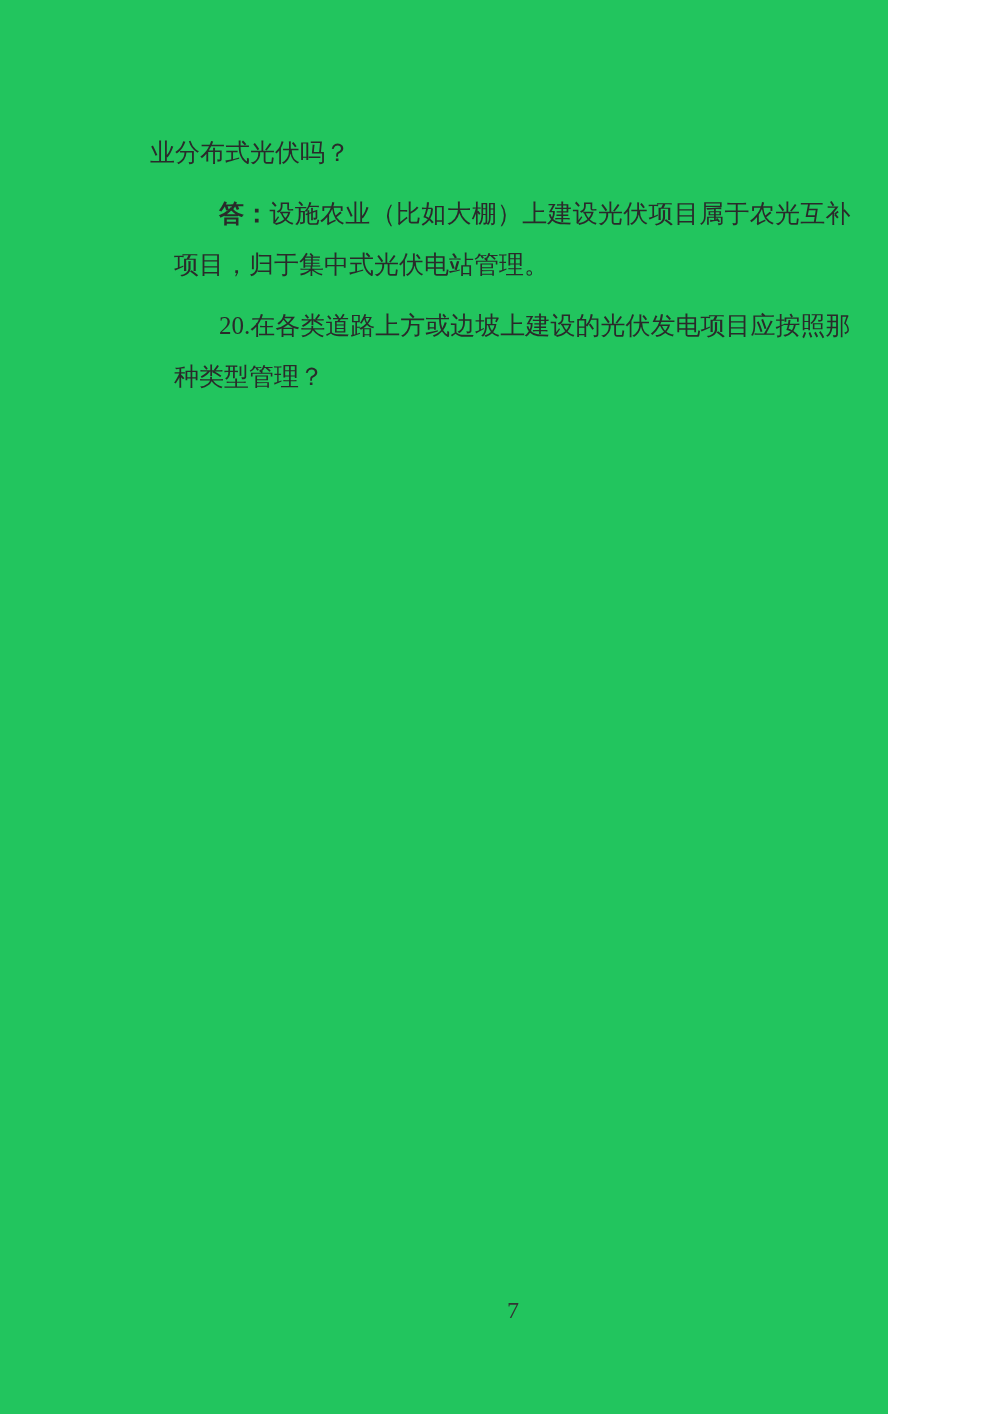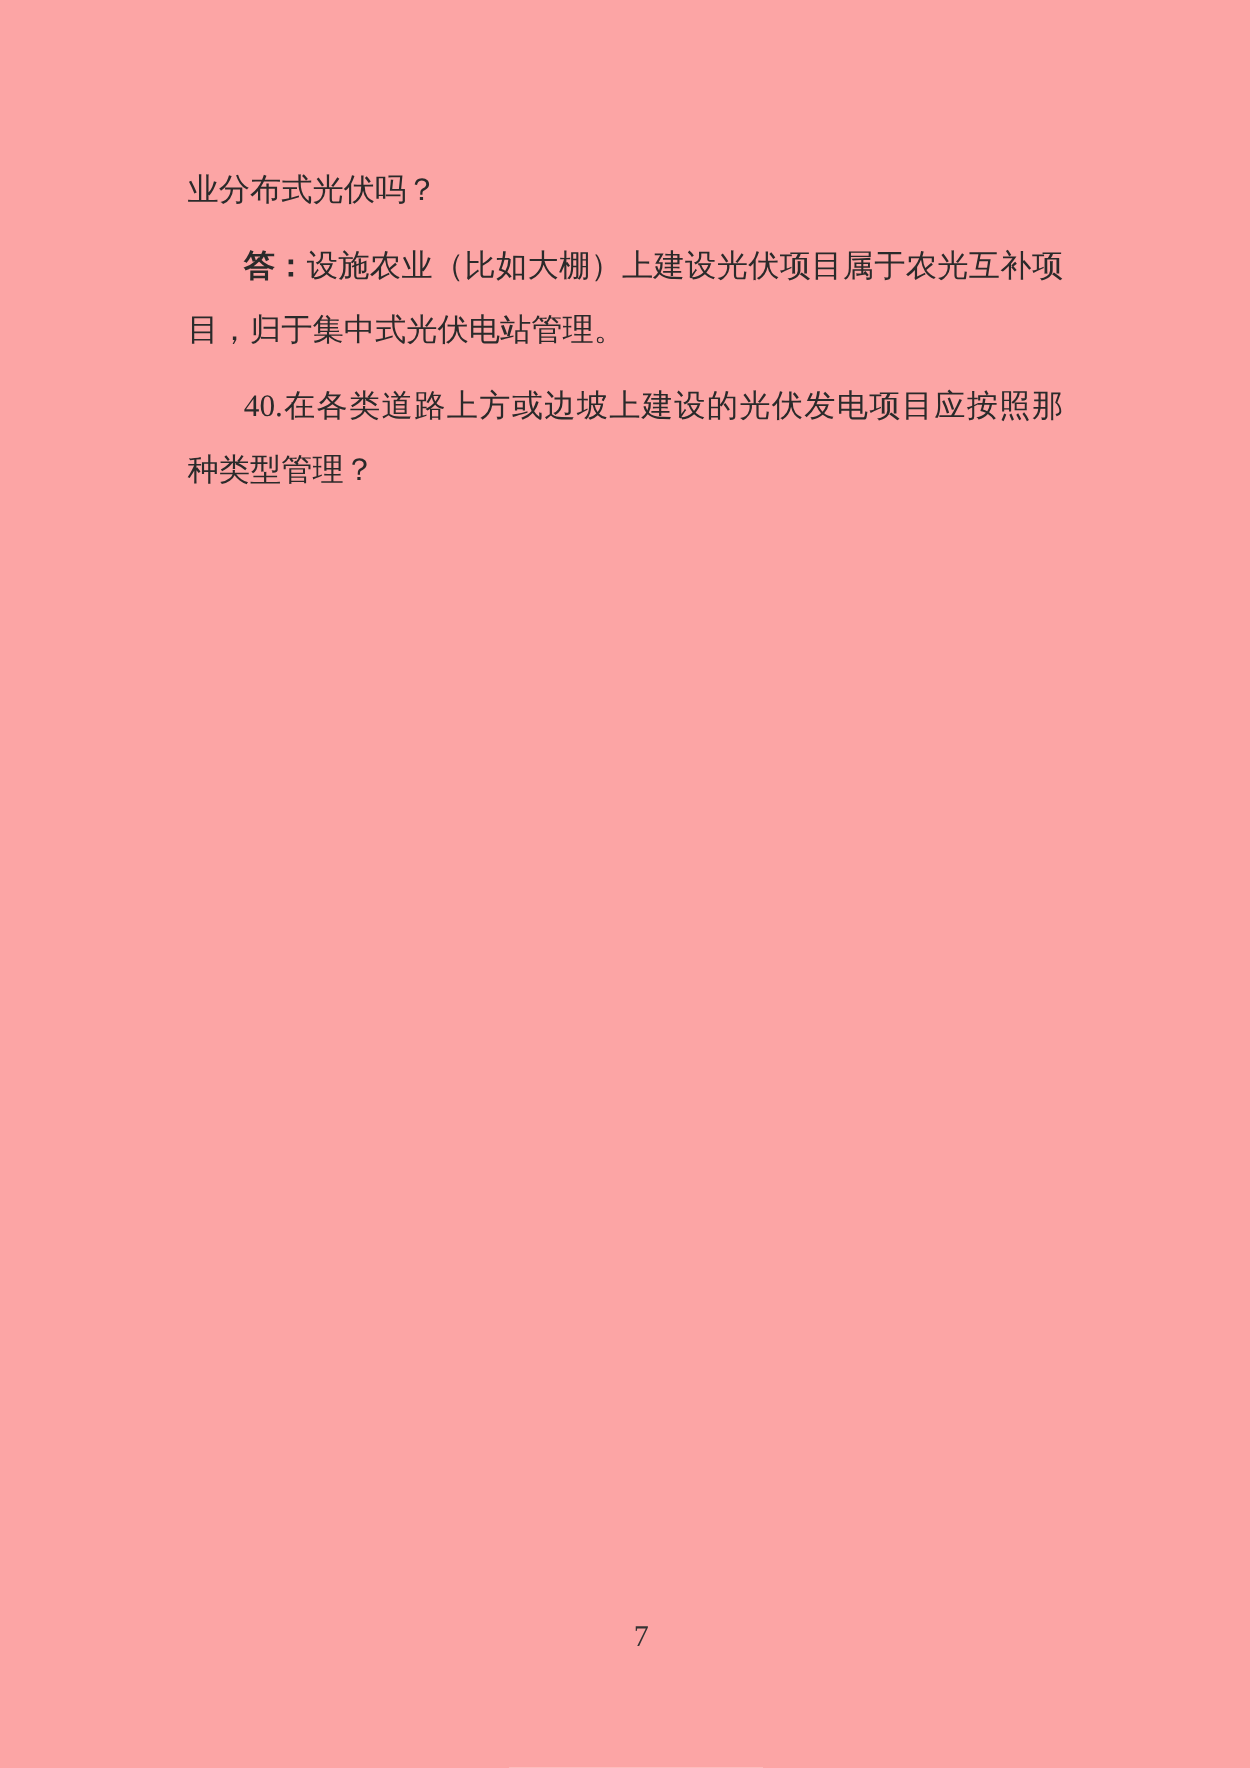--- a/index.html
+++ b/index.html
@@ -7,41 +7,42 @@
     padding: 0;
   }
   body {
     width: 1000px;
     height: 1414px;
     background: #ffffff;
     font-family: "Liberation Serif", "DejaVu Serif", serif;
   }
   .page {
     position: relative;
-    width: 1000px;
+    width: 888px;
     height: 1414px;
-    background: #fca5a5;
+    background: #22c55e;
     overflow: hidden;
   }
   .doc-content {
     position: absolute;
     left: 150px;
     top: 127px;
     width: 700.5px;
     font-size: 25px;
     line-height: 51px;
     color: #2a2a2a;
     text-align: justify;
     text-justify: inter-character;
   }
   .doc-content p {
     margin: 0;
   }
   .doc-content p + p {
     margin-top: 10px;
+    margin-left: 24px;
   }
   .indent {
     text-indent: 45px;
   }
   .ans-prefix {
     font-weight: bold;
   }
   .page-number {
     position: absolute;
     top: 1296px;
@@ -64,21 +65,21 @@
 
     <p>
       <span>业分布式光伏吗？</span>
     </p>
 
     <p class="indent">
       <span class="ans-prefix">答：</span><span>设施农业（比如大棚）上建设光伏项目属于农光互补项目，归于集中式光伏电站管理。</span>
     </p>
 
     <p class="indent">
-      <span>40.在各类道路上方或边坡上建设的光伏发电项目应按照那种类型管理？</span>
+      <span>20.在各类道路上方或边坡上建设的光伏发电项目应按照那种类型管理？</span>
     </p>
 
 
   </div>
 
   <div class="page-number">7</div>
 
 </div>
 
 </body></html>

